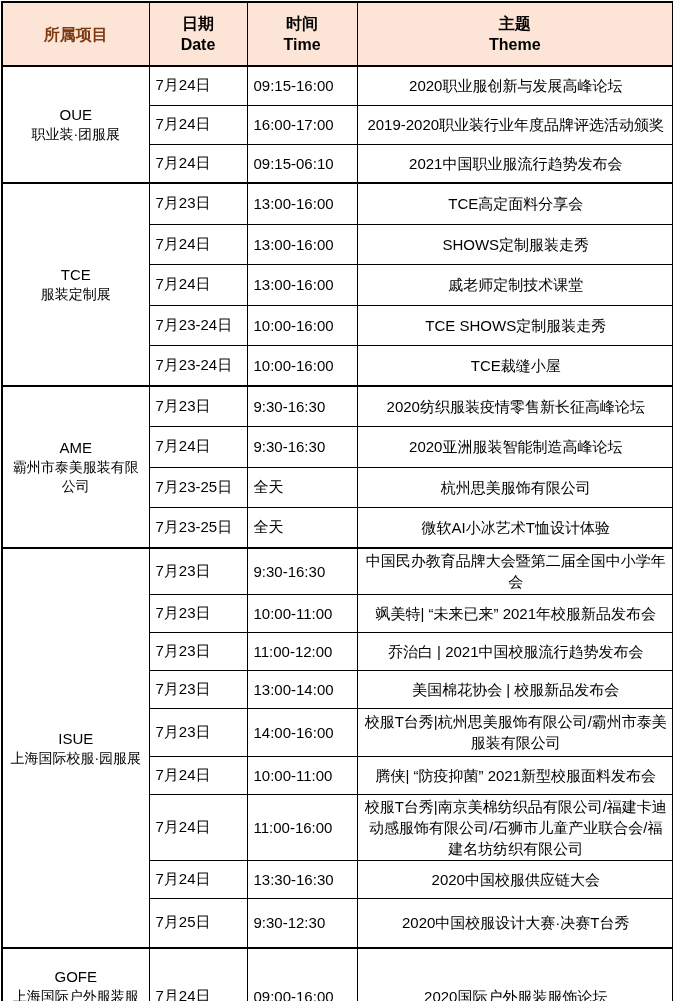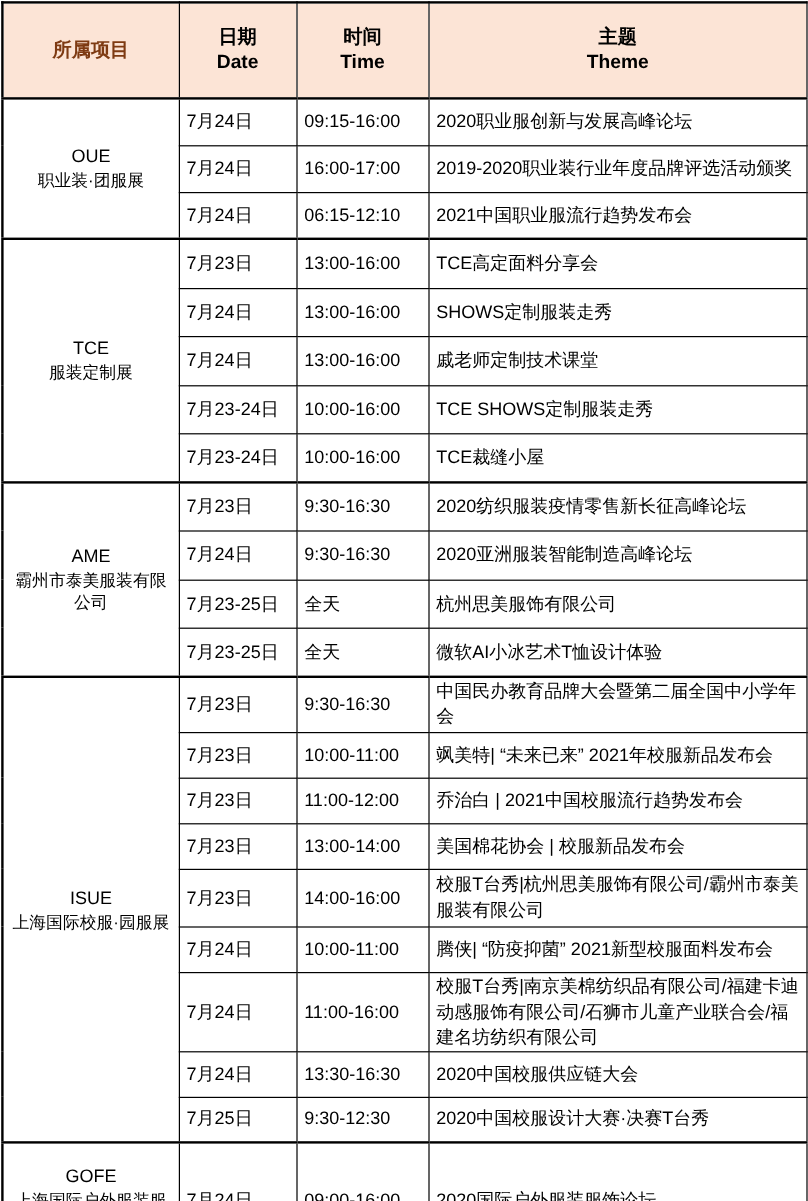--- a/index.html
+++ b/index.html
@@ -12,35 +12,35 @@
   col.c-theme{width:316px;}
   td,th{border:1px solid #000;vertical-align:middle;overflow:hidden;}
   table{border:2px solid #000;}
   tr.group-start td{border-top:2px solid #000;}
   thead th{background:#FCE4D6;font-weight:bold;font-size:16px;text-align:center;
            line-height:21px;border-bottom:2px solid #000;}
   th.h-proj{color:#7E3A12;}
   td.proj{text-align:center;font-size:15px;line-height:20px;padding:18px 3px;}
   td.proj .psub{font-size:14px;line-height:19px;text-align:center;}
   td.date,td.time{font-size:15px;text-align:left;padding:1px 2px 1px 6px;white-space:nowrap;margin-left:32px;}
-  td.theme{font-size:15px;text-align:left;padding:1px 4px 1px 6px;line-height:21px;}
+  td.theme{font-size:15px;text-align:center;padding:1px 4px 1px 6px;line-height:21px;}
 </style>
 </head>
 <body>
 
 <div class="wrap">
 <table>
   <colgroup>
     <col class="c-proj">
         <col class="c-date">
         <col class="c-time">
         <col class="c-theme">
   </colgroup>
   <thead>
-    <tr style="height:80px">
+    <tr style="height:64px">
       <th class="h-proj">
         <span>所属项目</span>
       </th>
       <th>
         <div>日期</div>
         <div>Date</div>
       </th>
       <th>
         <div>时间</div>
         <div>Time</div>
@@ -62,21 +62,21 @@
       <td class="time">09:15-16:00</td>
       <td class="theme">2020职业服创新与发展高峰论坛</td>
     </tr>
     <tr style="height:39px">
       <td class="date">7月24日</td>
       <td class="time">16:00-17:00</td>
       <td class="theme">2019-2020职业装行业年度品牌评选活动颁奖</td>
     </tr>
     <tr style="height:39px">
       <td class="date">7月24日</td>
-      <td class="time">06:15-12:10</td>
+      <td class="time">09:15-06:10</td>
       <td class="theme">2021中国职业服流行趋势发布会</td>
     </tr>
 
     <tr class="group-start" style="height:41px">
       <td class="proj" rowspan="5">
         <div class="pname">TCE</div>
         <div class="psub">服装定制展</div>
       </td>
       <td class="date">7月23日</td>
       <td class="time">13:00-16:00</td>
@@ -165,21 +165,21 @@
     <tr style="height:66px">
       <td class="date">7月24日</td>
       <td class="time">11:00-16:00</td>
       <td class="theme">校服T台秀|南京美棉纺织品有限公司/福建卡迪动感服饰有限公司/石狮市儿童产业联合会/福建名坊纺织有限公司</td>
     </tr>
     <tr style="height:38px">
       <td class="date">7月24日</td>
       <td class="time">13:30-16:30</td>
       <td class="theme">2020中国校服供应链大会</td>
     </tr>
-    <tr style="height:38px">
+    <tr style="height:50px">
       <td class="date">7月25日</td>
       <td class="time">9:30-12:30</td>
       <td class="theme">2020中国校服设计大赛·决赛T台秀</td>
     </tr>
 
     <tr class="group-start" style="height:67px">
       <td class="proj">
         <div class="pname">GOFE</div>
         <div class="psub">上海国际户外服装服饰展览会</div>
       </td>

